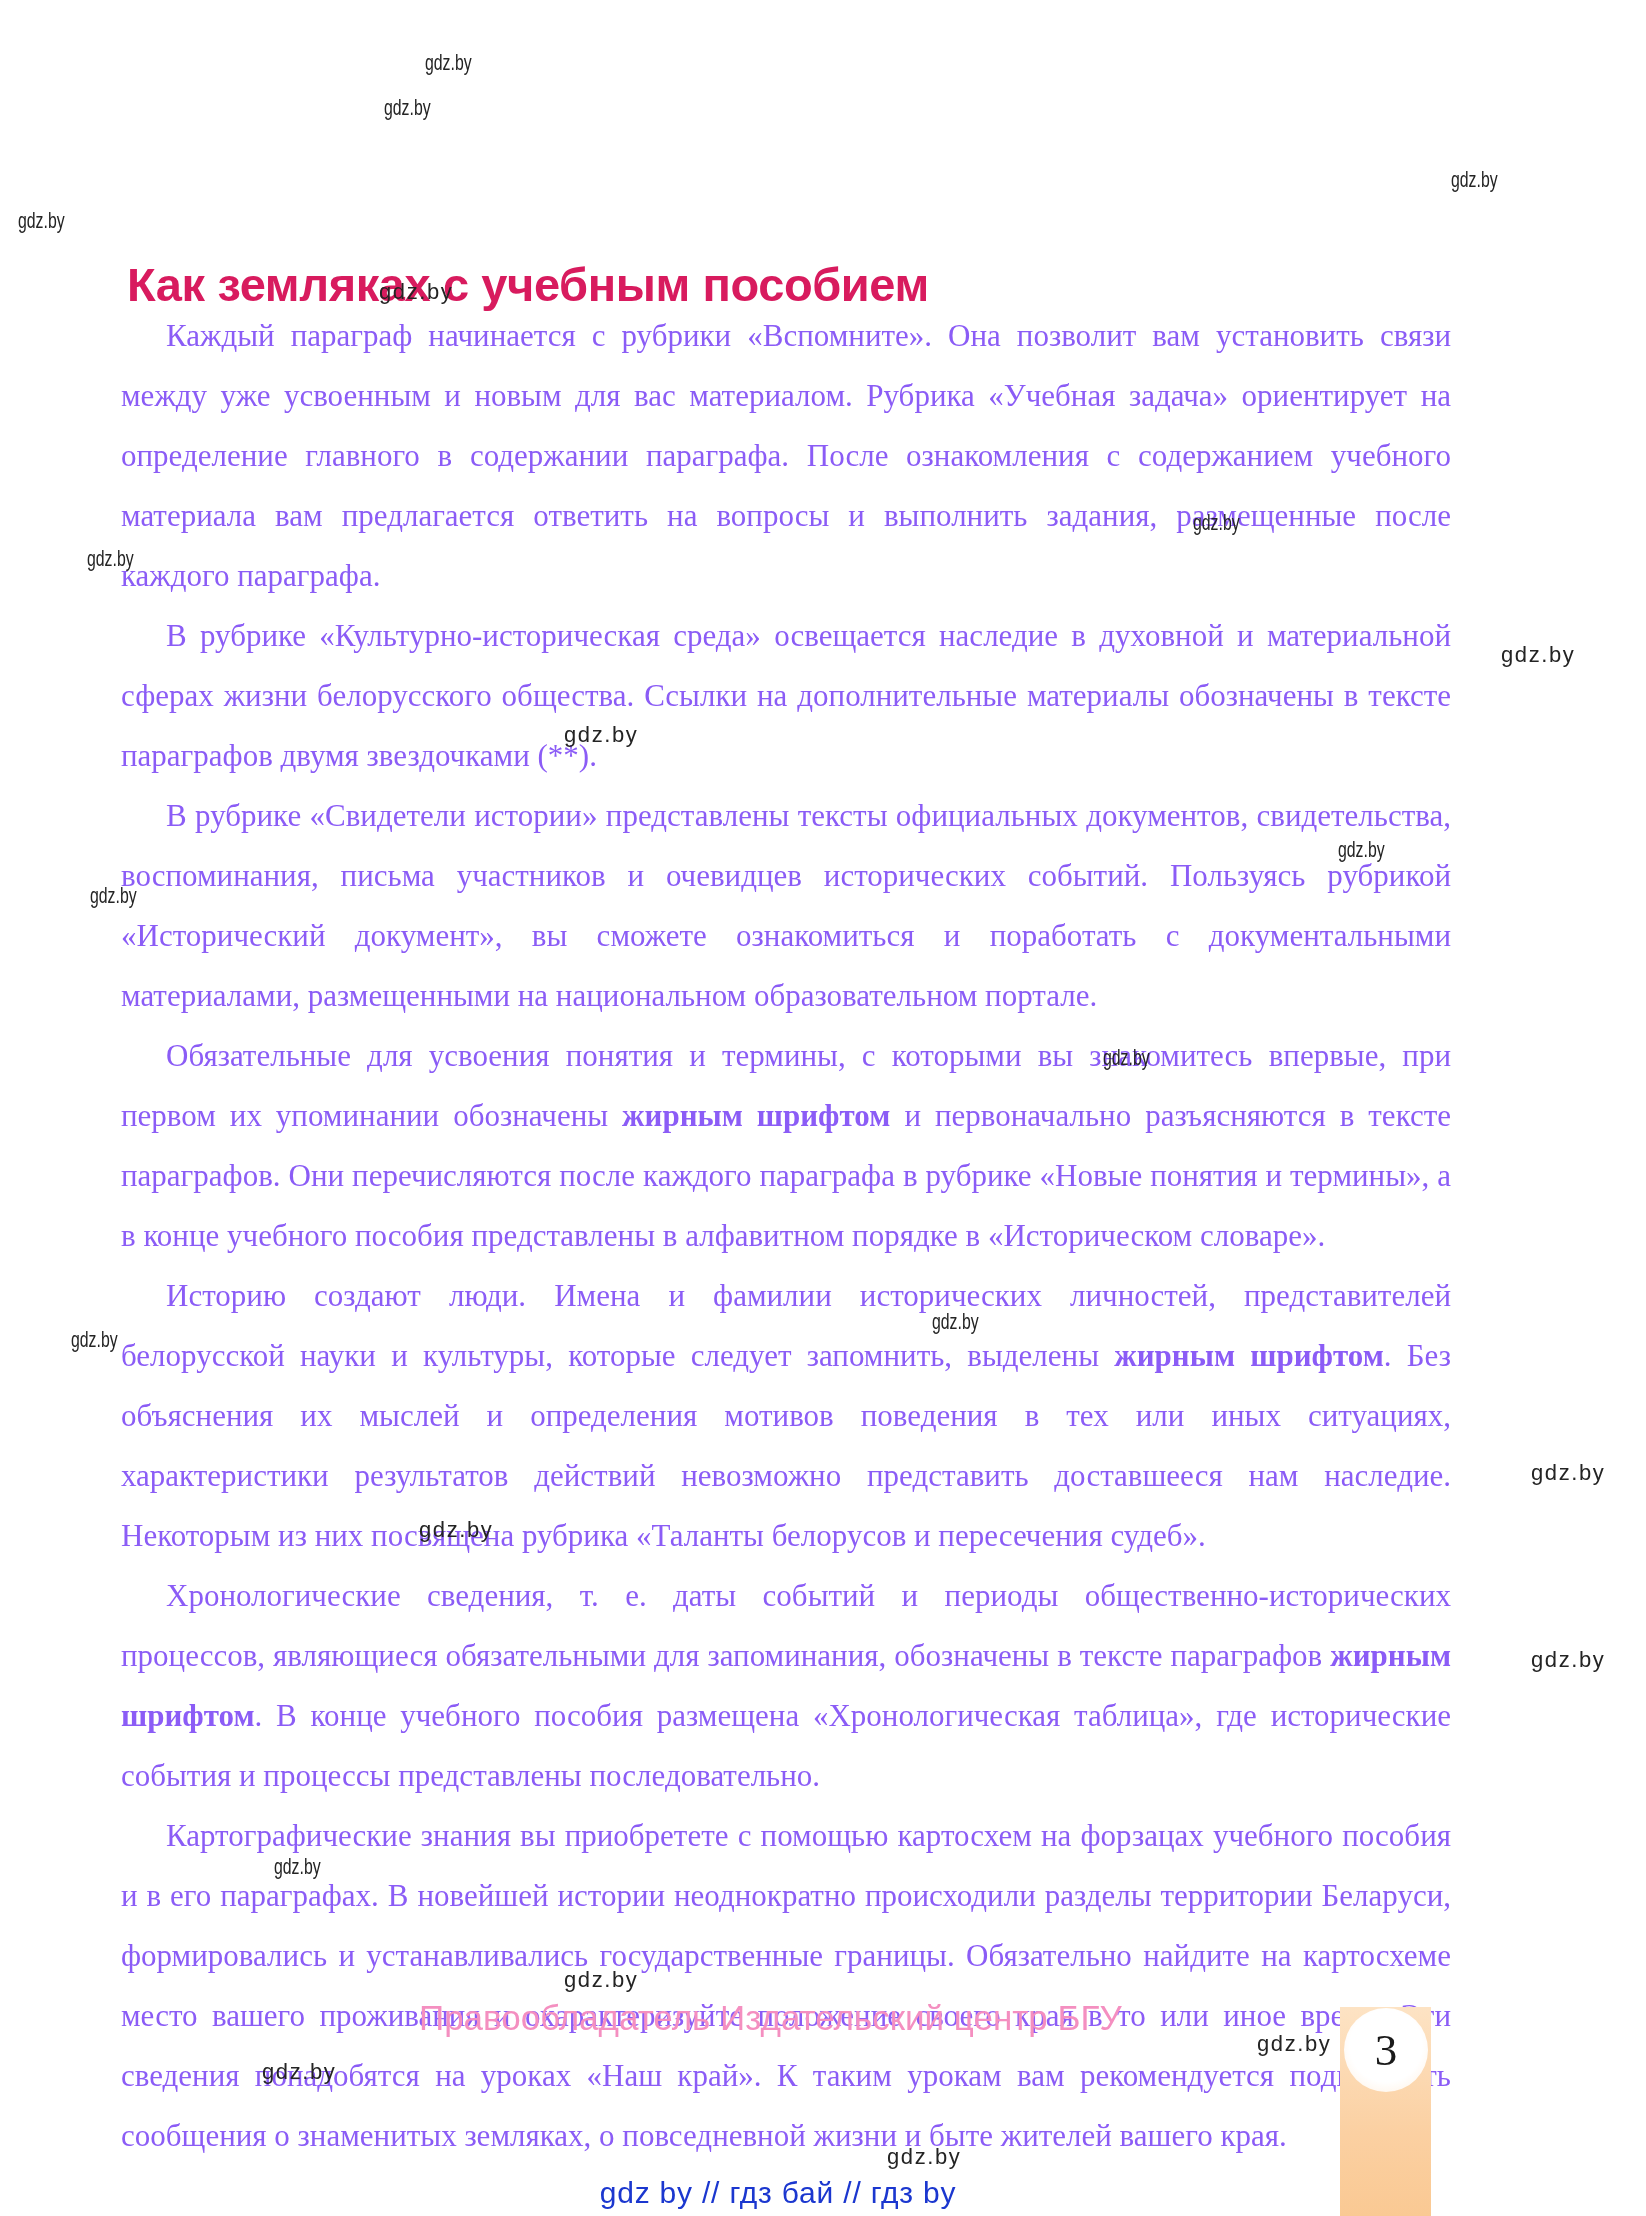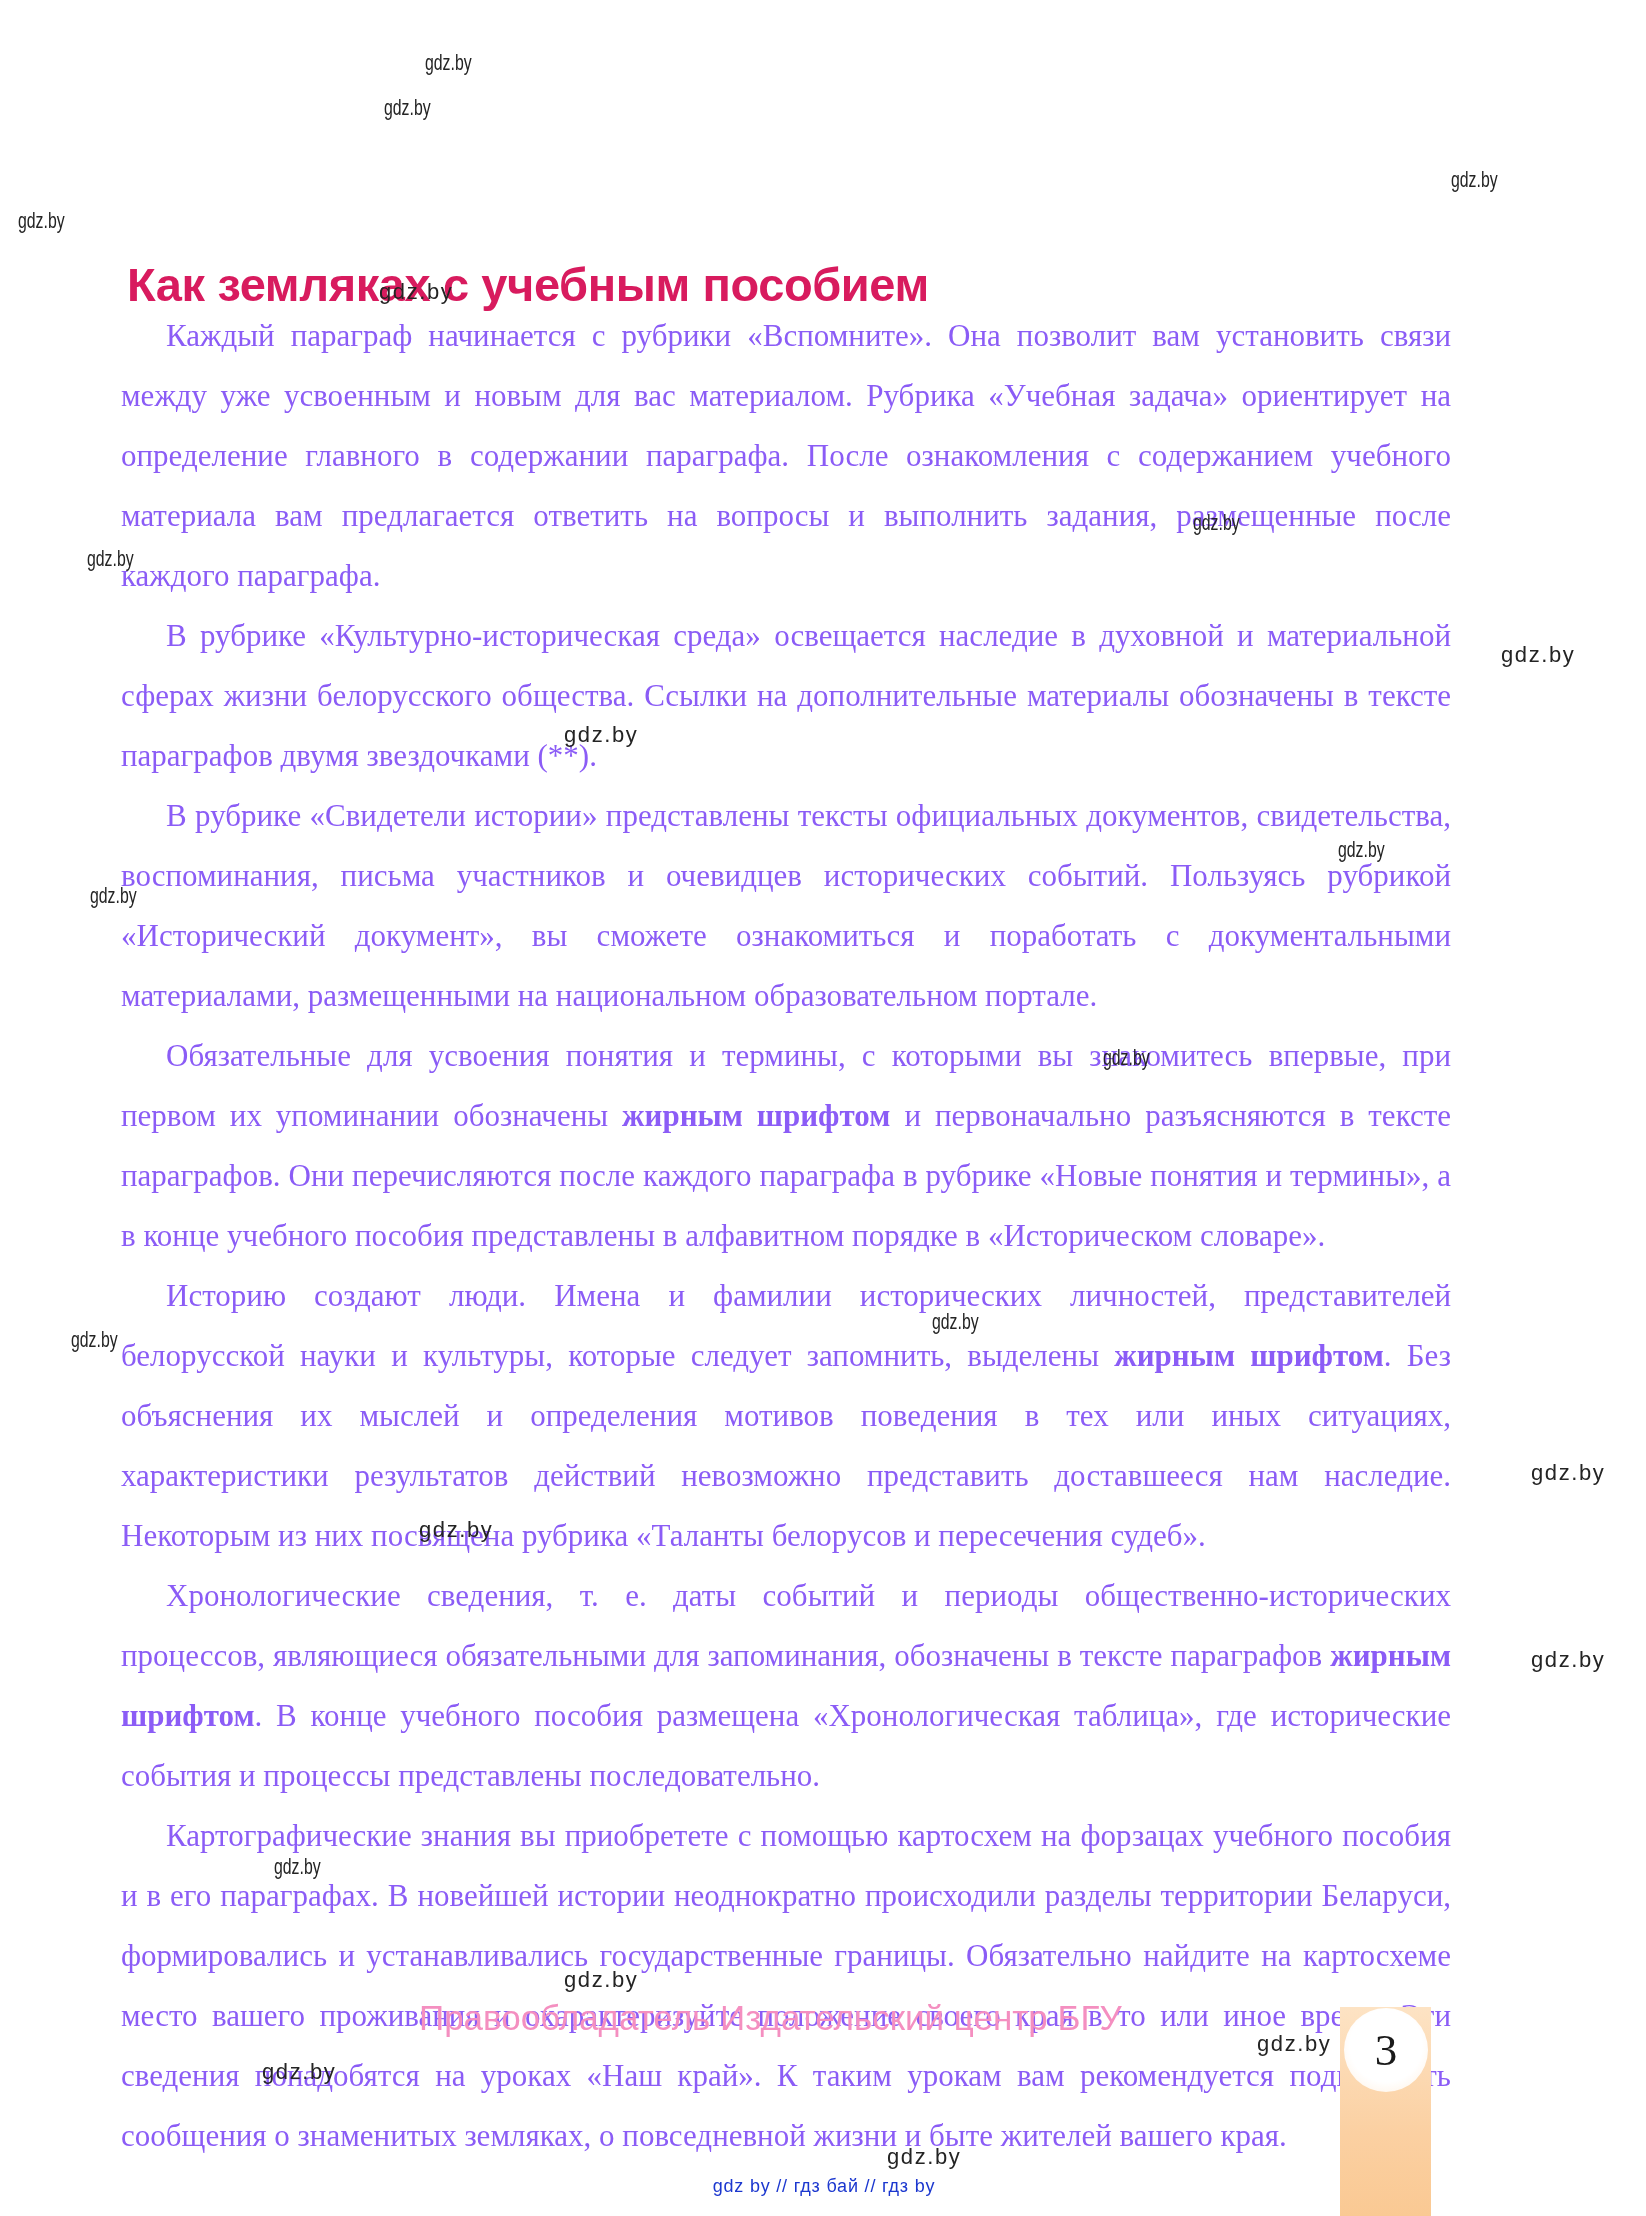--- a/index.html
+++ b/index.html
@@ -106,25 +106,24 @@
   }
 
   
   #bottom-links {
     position: absolute;
     left: 0;
     top: 2176px;
     width: 1556px;
     text-align: center;
     font-family: "Liberation Sans", sans-serif;
-    font-size: 18px;
+    font-size: 30px;
     color: #1b37cf;
     letter-spacing: 0.8px;
     white-space: nowrap;
-    margin-left: 46px;
   }
 
   
   .wm {
     position: absolute;
     font-family: "Liberation Sans", sans-serif;
     font-size: 22px;
     color: #242424;
     white-space: nowrap;
     pointer-events: none;

